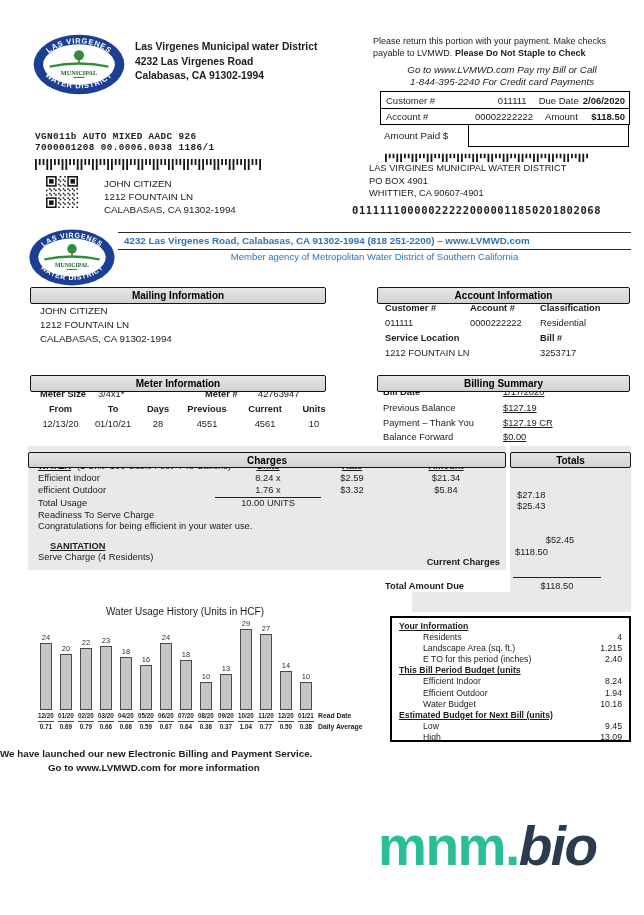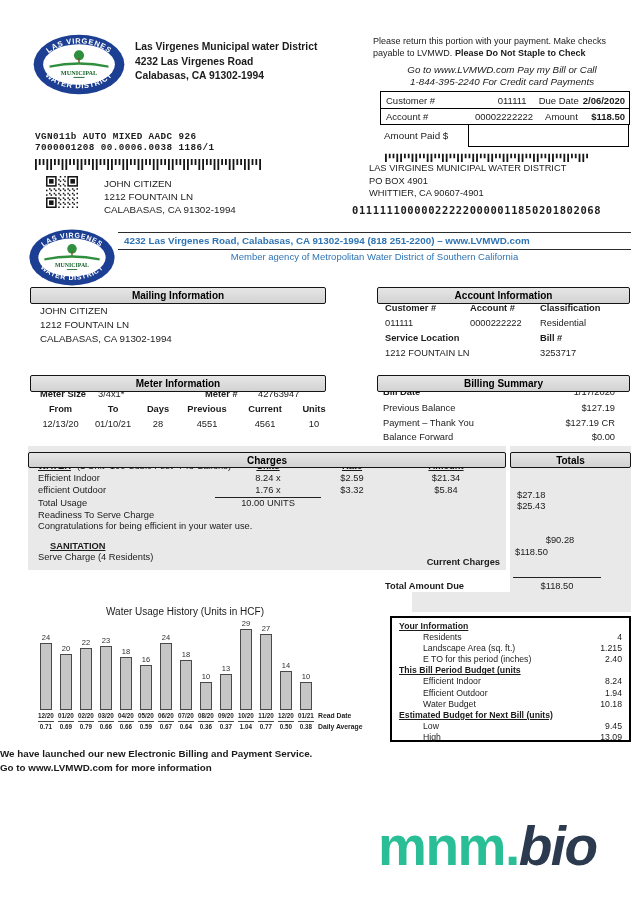--- a/index.html
+++ b/index.html
@@ -44,21 +44,21 @@
   .rule { position:absolute; left:118px; width:513px; height:0; border-top:1.3px solid #2b2b2b; }
   .hdr2-addr { position:absolute; left:124px; top:235px; font-size:9.8px; font-weight:bold; color:#2e74b5; }
   .hdr2-member { position:absolute; left:118px; top:251px; width:513px; text-align:center; font-size:9.5px; color:#2e74b5; }
 
   .mailing-lines { position:absolute; left:40px; top:304px; font-size:9.8px; line-height:14px; }
 
   .acct-cell { position:absolute; font-size:9.3px; }
   .meter-cell { position:absolute; font-size:9.3px; text-align:center; }
 
   .bs-label { position:absolute; left:383px; font-size:9.3px; }
-  .bs-val { position:absolute; left:503px; width:112px; text-align:right; font-size:9.3px; }
+  .bs-val { position:absolute; left:503px; width:112px; text-align:left; font-size:9.3px;text-decoration:underline; }
 
   .chg { position:absolute; font-size:9.3px; z-index:2; }
   .chg-c { width:110px; text-align:center; }
   .chg-line { position:absolute; height:0; border-top:1px solid #222; z-index:2; }
 
   .tot { position:absolute; font-size:9.3px; z-index:2; }
 
   .chart-title { position:absolute; left:60px; top:606px; width:250px; text-align:center; font-size:10px; }
   .chart { position:absolute; left:36px; top:616px; display:flex; align-items:flex-start; }
   .grp { width:20px; display:flex; flex-direction:column; align-items:center; }
@@ -445,21 +445,21 @@
   <div class="chg b u" style="left:38px; top:541px;margin-left:12px;">SANITATION</div>
   <div class="chg" style="left:38px; top:552px;">Serve Charge (4 Residents)</div>
   <div class="chg b rt" style="left:400px; top:557px; width:100px;">Current Charges</div>
   <div class="chg b" style="left:385px; top:581px;">Total Amount Due</div>
 
   <div class="panel" style="left:510px; top:446px; width:121px; height:146px;"></div>
   <div class="panel" style="left:412px; top:592px; width:219px; height:20px;"></div>
   <div class="sec-hdr" style="left:510px; top:446px; width:121px; height:16px;">Totals</div>
   <div class="tot" style="left:517px; top:490px;">$27.18</div>
   <div class="tot" style="left:517px; top:501px;">$25.43</div>
-  <div class="tot ctr" style="left:515px; top:535px; width:90px;">$90.28</div>
+  <div class="tot ctr" style="left:515px; top:535px; width:90px;">$52.45</div>
   <div class="tot ctr" style="left:515px; top:547px;" style2="">$118.50</div>
   <div class="chg-line" style="left:513px; top:577px; width:88px;"></div>
   <div class="tot ctr" style="left:513px; top:581px; width:88px;">$118.50</div>
 
   <div class="chart-title">Water Usage History (Units in HCF)</div>
   <div class="chart">
       <div class="grp">
         <div class="barwrap">
          <div class="bar-val">24</div>
          <div class="bar" style="height:67.2px;background:#c6c6c6"></div>
@@ -610,19 +610,19 @@
         <span>Low</span>
         <span>9.45</span>
       </div>
       <div class="yi-row">
         <span>High</span>
         <span>13.09</span>
       </div>
     </div>
 
   <div class="footer-line" style="top:748px;">We have launched our new Electronic Billing and Payment Service.</div>
-  <div class="footer-line" style="top:762px;">Go to www.LVMWD.com for more information</div>
+  <div class="footer-line" style="top:762px;padding-left:48px;">Go to www.LVMWD.com for more information</div>
 
   <div class="brand">
     <span class="p1" style="color: rgb(41, 190, 150);">mnm.</span><span class="p2" style="color: rgb(43, 58, 78);">bio</span>
   </div>
 
 </div>
 
 </body></html>

